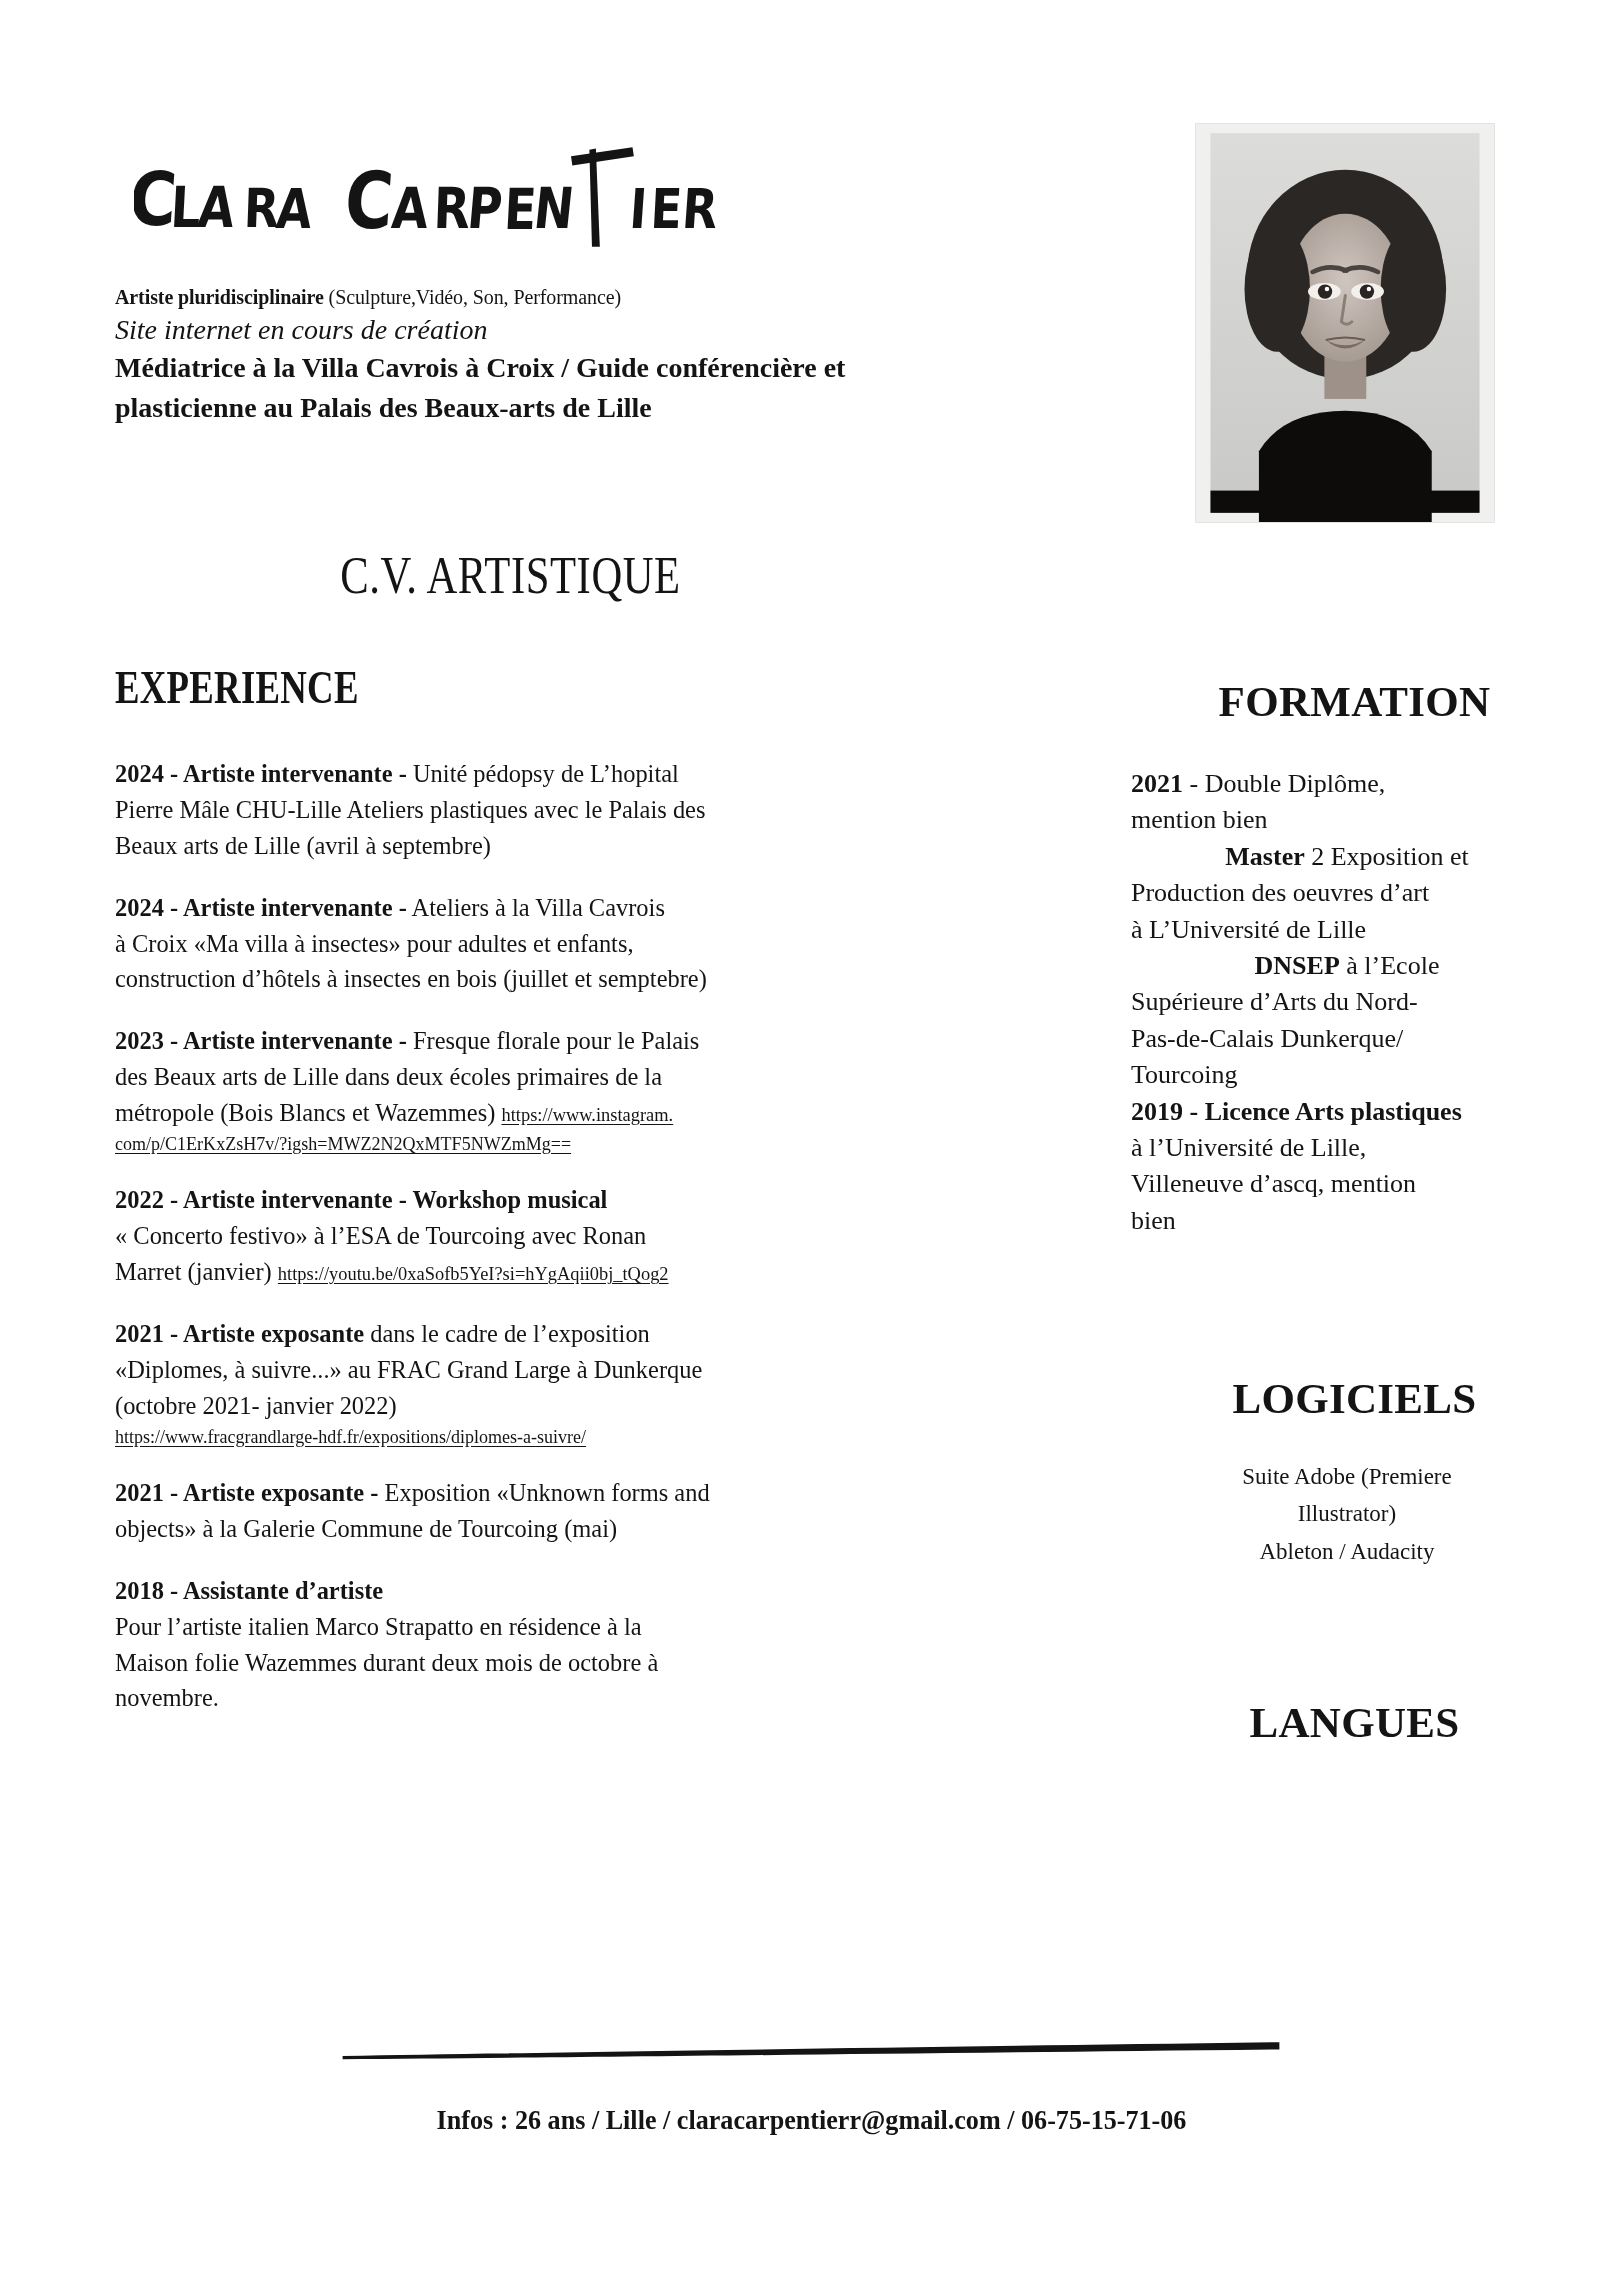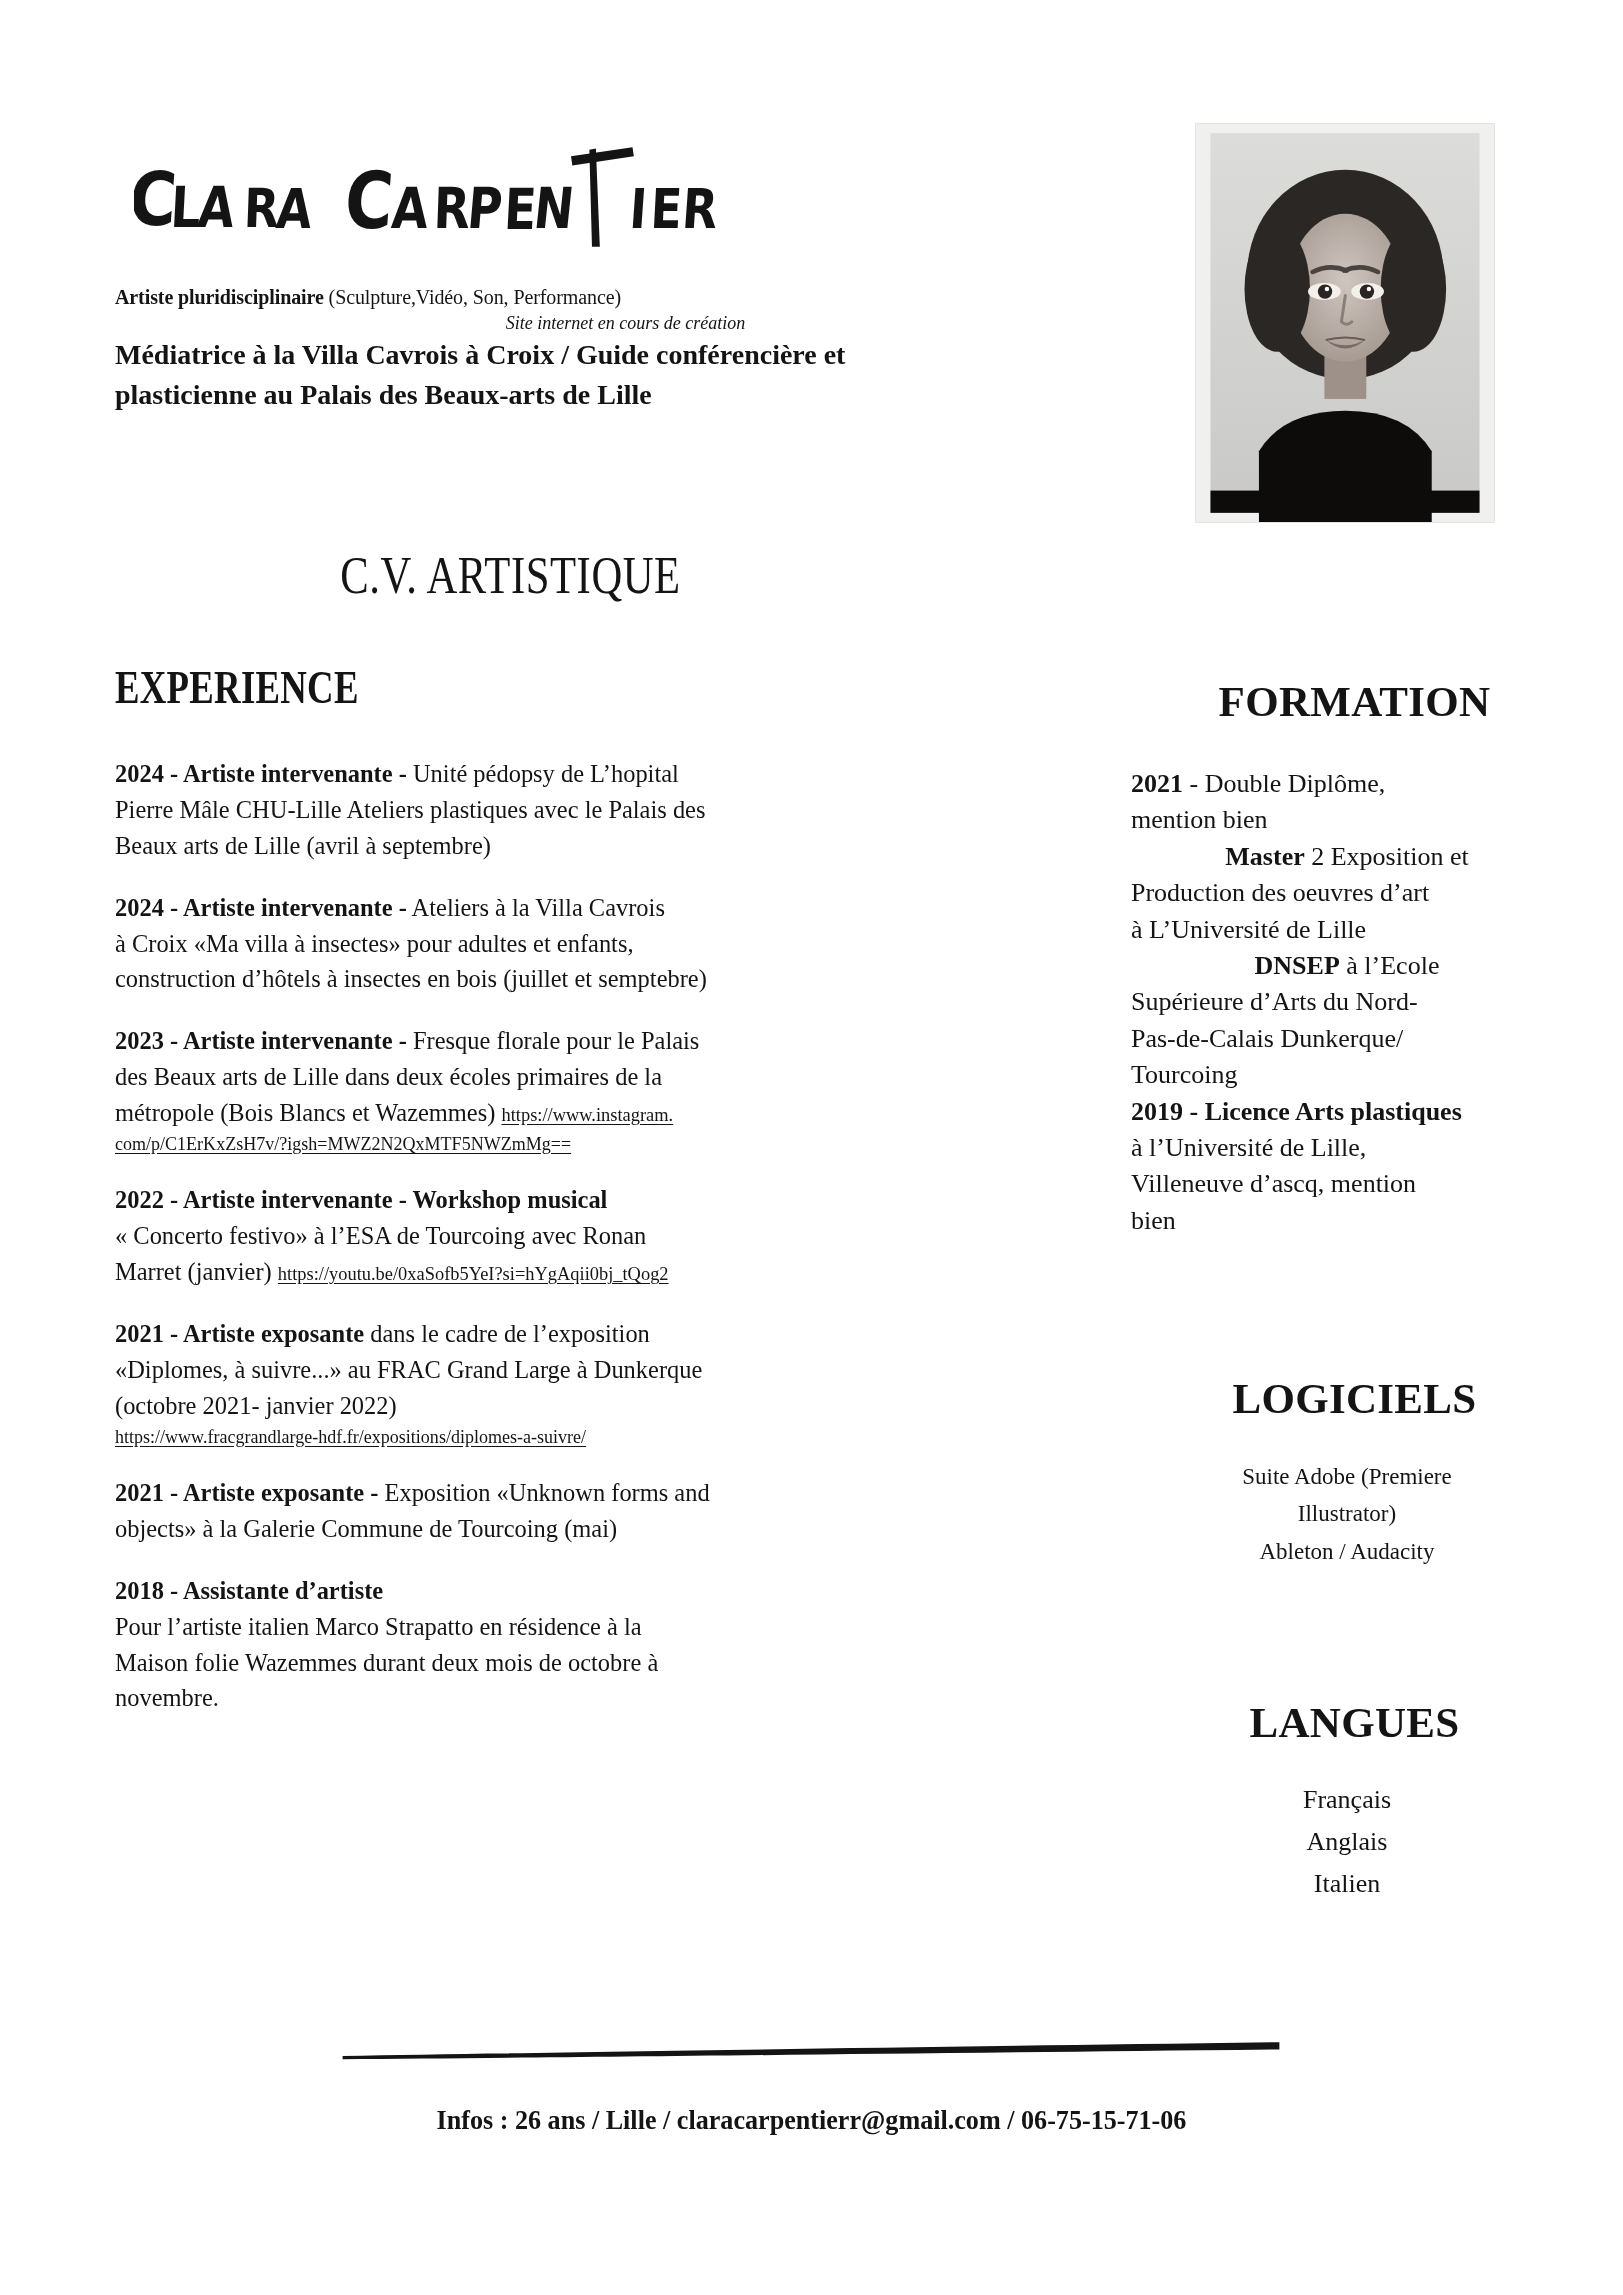--- a/index.html
+++ b/index.html
@@ -22,21 +22,21 @@
     background:#f2f2f0;
     border:0;
     box-shadow:0 0 0 0.7px #d8d8d4;
     overflow:hidden;
   }
   .photo svg{display:block;width:100%;height:100%;}
 
   .subtitle-block{position:absolute;left:115px;top:285px;width:1021px;}
   .sub-line{font-size:20px;line-height:1.28;letter-spacing:-0.1px;white-space:nowrap;}
   .sub-line b{font-weight:700;}
-  .sub-italic{font-style:italic;font-size:18px;line-height:1.35;text-align:center;}
+  .sub-italic{font-style:italic;font-size:28px;line-height:1.35;}
   .sub-bold-2{font-weight:700;font-size:28px;line-height:1.42;}
 
   .cv-title{
     position:absolute;left:0;top:546px;width:1021px;
     text-align:center;
     font-size:52px;font-weight:400;letter-spacing:0.7px;
     transform:scaleX(0.82);transform-origin:center;
   }
 
   
@@ -254,25 +254,20 @@
   </div>
 
   <div class="h-logiciels">LOGICIELS</div>
   <div class="soft-col">
     <div class="s-line">Suite Adobe (Premiere</div>
     <div class="s-line">Illustrator)</div>
     <div class="s-line">Ableton / Audacity</div>
   </div>
 
   <div class="h-langues">LANGUES</div>
-  <div class="lang-col">
-    <div class="l-line">Français</div>
-    <div class="l-line">Anglais</div>
-    <div class="l-line">Italien</div>
-  </div>
 
   <div class="rule-wrap">
     <svg viewBox="0 0 1440 42" preserveAspectRatio="none" xmlns="http://www.w3.org/2000/svg" aria-hidden="true">
       <path d="M4 32 C 300 27, 700 21, 1436 11 L1436 22 C 700 30, 300 35, 4 37 Z" fill="#141414"></path>
     </svg>
   </div>
 
   <div class="footer">Infos : 26 ans / Lille / claracarpentierr@gmail.com / 06-75-15-71-06</div>
 
 </div>

